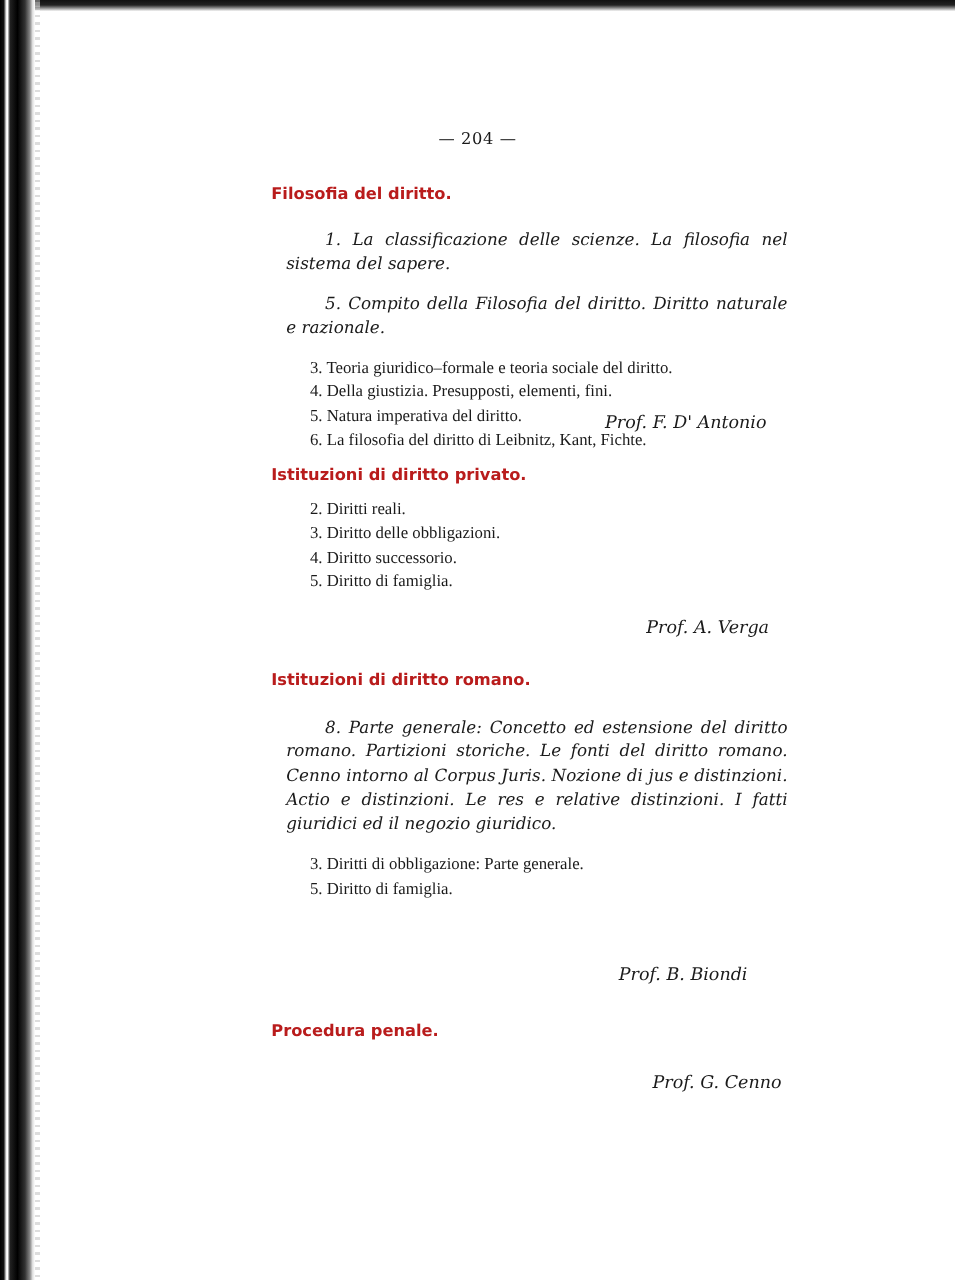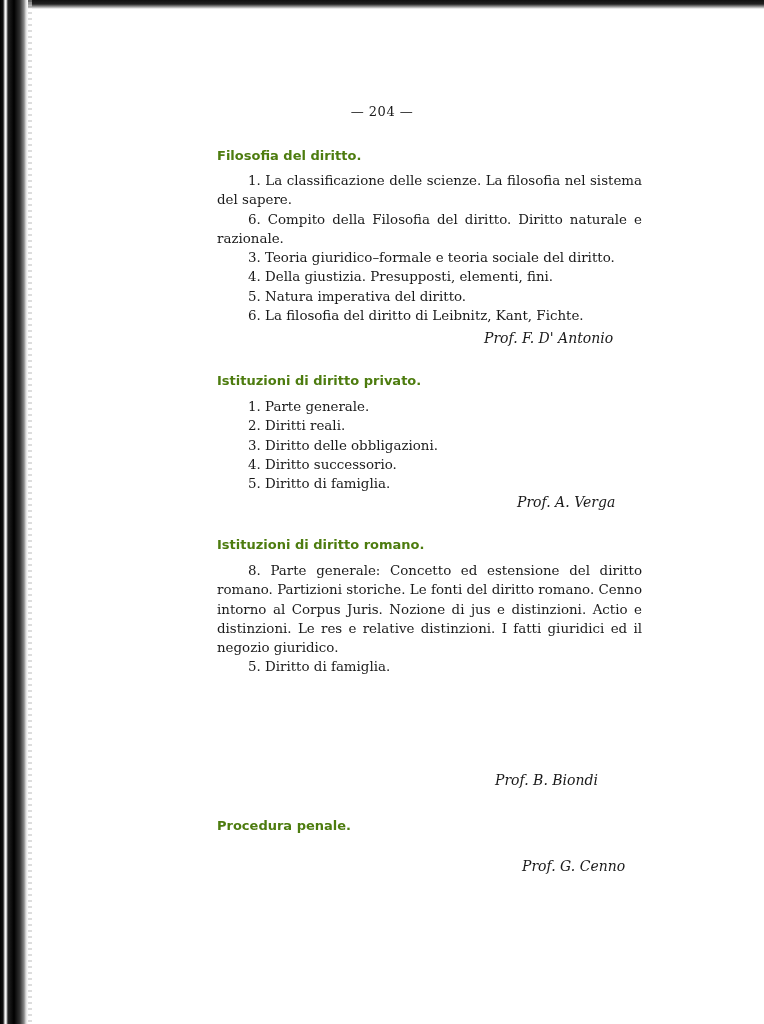--- a/index.html
+++ b/index.html
@@ -23,66 +23,66 @@
     opacity: .5;
   }
   .page { position: absolute; left: 0; top: 0; width: 740px; height: 1024px; }
   .page-number {
     position: absolute; top: 104px; left: 0; width: 764px; text-align: center;
     font-size: 13px; letter-spacing: .5px;
   }
   .heading {
     position: absolute; left: 217px;
     font-family: "DejaVu Sans", "Liberation Sans", sans-serif;
-    font-weight: bold; font-size: 13px; color: #4d7c0f;
+    font-weight: bold; font-size: 13px; color: #b91c1c;
   }
   .block {
     position: absolute; left: 217px; width: 425px;
     font-size: 13.4px; line-height: 19.3px;
   }
-  .para { text-indent: 31px; text-align: justify; margin: 0; }
-  .line { margin: 0; padding-left: 31px; white-space: nowrap; }
+  .para { text-indent: 31px; text-align: justify; margin: 12px; font-style: italic; }
+  .line { margin: 0; padding-left: 31px; white-space: nowrap; font-family: Liberation Serif, serif; }
   .prof {
     position: absolute; font-style: italic; font-size: 14px; white-space: nowrap;
     font-family: "DejaVu Serif", "Liberation Serif", serif;
     text-align: center;
   }
 </style>
 </head>
 <body>
 
 <div class="top-border"></div>
 <div class="left-border"></div>
 
 <div class="page">
   <div class="page-number">— 204 —</div>
 
   <div class="heading" style="top:148px">Filosofia del diritto.</div>
   <div class="block" style="top:171px">
     <p class="para">1. La classificazione delle scienze. La filosofia nel sistema del sapere.</p>
-    <p class="para">6. Compito della Filosofia del diritto. Diritto naturale e razionale.</p>
+    <p class="para">5. Compito della Filosofia del diritto. Diritto naturale e razionale.</p>
     <p class="line">3. Teoria giuridico–formale e teoria sociale del diritto.</p>
     <p class="line">4. Della giustizia. Presupposti, elementi, fini.</p>
     <p class="line">5. Natura imperativa del diritto.</p>
     <p class="line">6. La filosofia del diritto di Leibnitz, Kant, Fichte.</p>
   </div>
   <div class="prof" style="top:330px; left:484px">Prof. F. D' Antonio</div>
 
   <div class="heading" style="top:373px">Istituzioni di diritto privato.</div>
   <div class="block" style="top:397px">
-    <p class="line">1. Parte generale.</p>
     <p class="line">2. Diritti reali.</p>
     <p class="line">3. Diritto delle obbligazioni.</p>
     <p class="line">4. Diritto successorio.</p>
     <p class="line">5. Diritto di famiglia.</p>
   </div>
   <div class="prof" style="top:494px; left:517px">Prof. A. Verga</div>
 
   <div class="heading" style="top:537px">Istituzioni di diritto romano.</div>
   <div class="block" style="top:561px">
     <p class="para">8. Parte generale: Concetto ed estensione del diritto romano. Partizioni storiche. Le fonti del diritto romano. Cenno intorno al Corpus Juris. Nozione di jus e distinzioni. Actio e distinzioni. Le res e relative distinzioni. I fatti giuridici ed il negozio giuridico.</p>
+    <p class="line">3. Diritti di obbligazione: Parte generale.</p>
     <p class="line">5. Diritto di famiglia.</p>
   </div>
   <div class="prof" style="top:772px; left:495px">Prof. B. Biondi</div>
 
   <div class="heading" style="top:818px">Procedura penale.</div>
   <div class="prof" style="top:858px; left:522px">Prof. G. Cenno</div>
 </div>
 
 </body></html>

